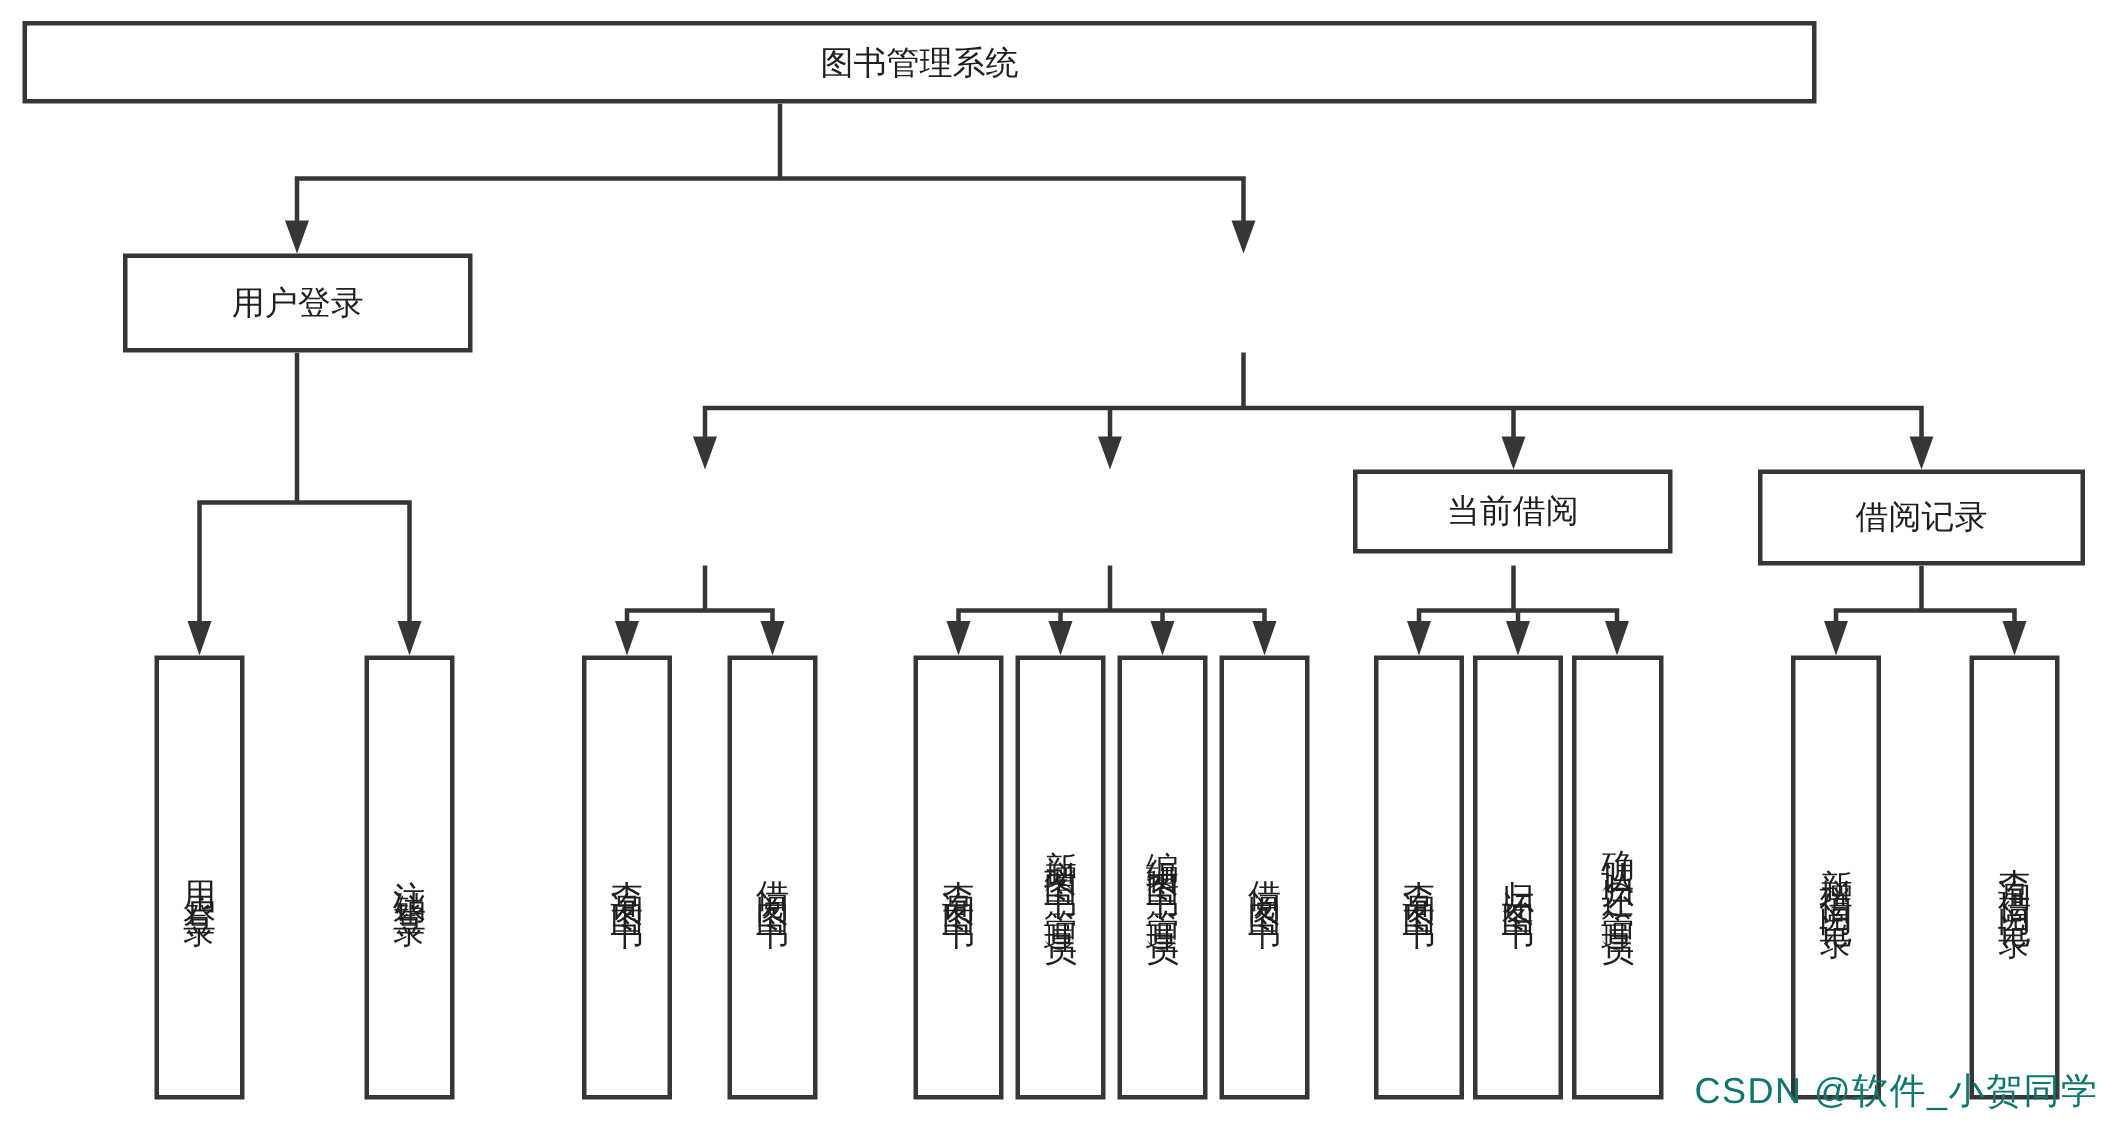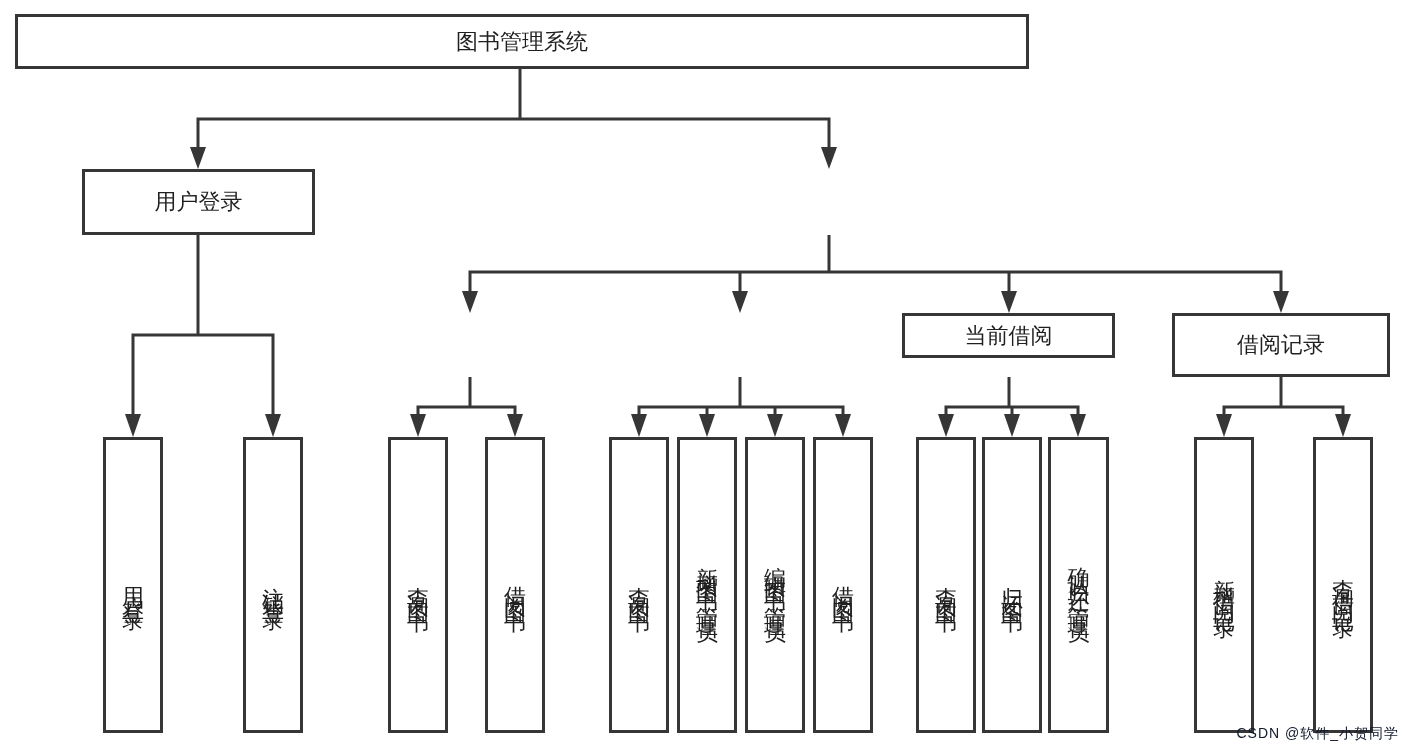--- a/index.html
+++ b/index.html
@@ -36,22 +36,22 @@
   .leaf .node-label{
     writing-mode:vertical-rl;
     text-orientation:mixed;
     letter-spacing:8px;
     line-height:1;
     white-space:nowrap;
   }
   .watermark{
     position:absolute;
     right:6px;bottom:4px;
-    color:#0f172a;
-    font-size:14px;
+    color:#0f766e;
+    font-size:24px;
     letter-spacing:1px;
     z-index:3;
   }
 </style>
 </head>
 <body>
 
 <div class="stage">
 
   <svg class="connectors" viewBox="0 0 1405 747" xmlns="http://www.w3.org/2000/svg">
@@ -102,29 +102,29 @@
       <polygon points="767,414 783,414 775,437"></polygon>
       <polygon points="835,414 851,414 843,437"></polygon>
       <polygon points="938,414 954,414 946,437"></polygon>
       <polygon points="1004,414 1020,414 1012,437"></polygon>
       <polygon points="1070,414 1086,414 1078,437"></polygon>
       <polygon points="1216,414 1232,414 1224,437"></polygon>
       <polygon points="1335,414 1351,414 1343,437"></polygon>
     </g>
   </svg>
 
-  <div class="node" style="left:15px;top:14px;width:1014px;height:55px">
+  <div class="node" style="left:15px;top:14px;width:1196px;height:55px">
     <span class="node-label">图书管理系统</span>
   </div>
 
   <div class="node" style="left:82px;top:169px;width:233px;height:66px">
     <span class="node-label">用户登录</span>
   </div>
 
-  <div class="node" style="left:902px;top:313px;width:213px;height:45px">
+  <div class="node" style="left:902px;top:313px;width:213px;height:56px">
     <span class="node-label">当前借阅</span>
   </div>
   <div class="node" style="left:1172px;top:313px;width:218px;height:64px">
     <span class="node-label">借阅记录</span>
   </div>
 
   <div class="leaf" style="left:103px">
     <span class="node-label">用户登录</span>
   </div>
   <div class="leaf" style="left:243px">

